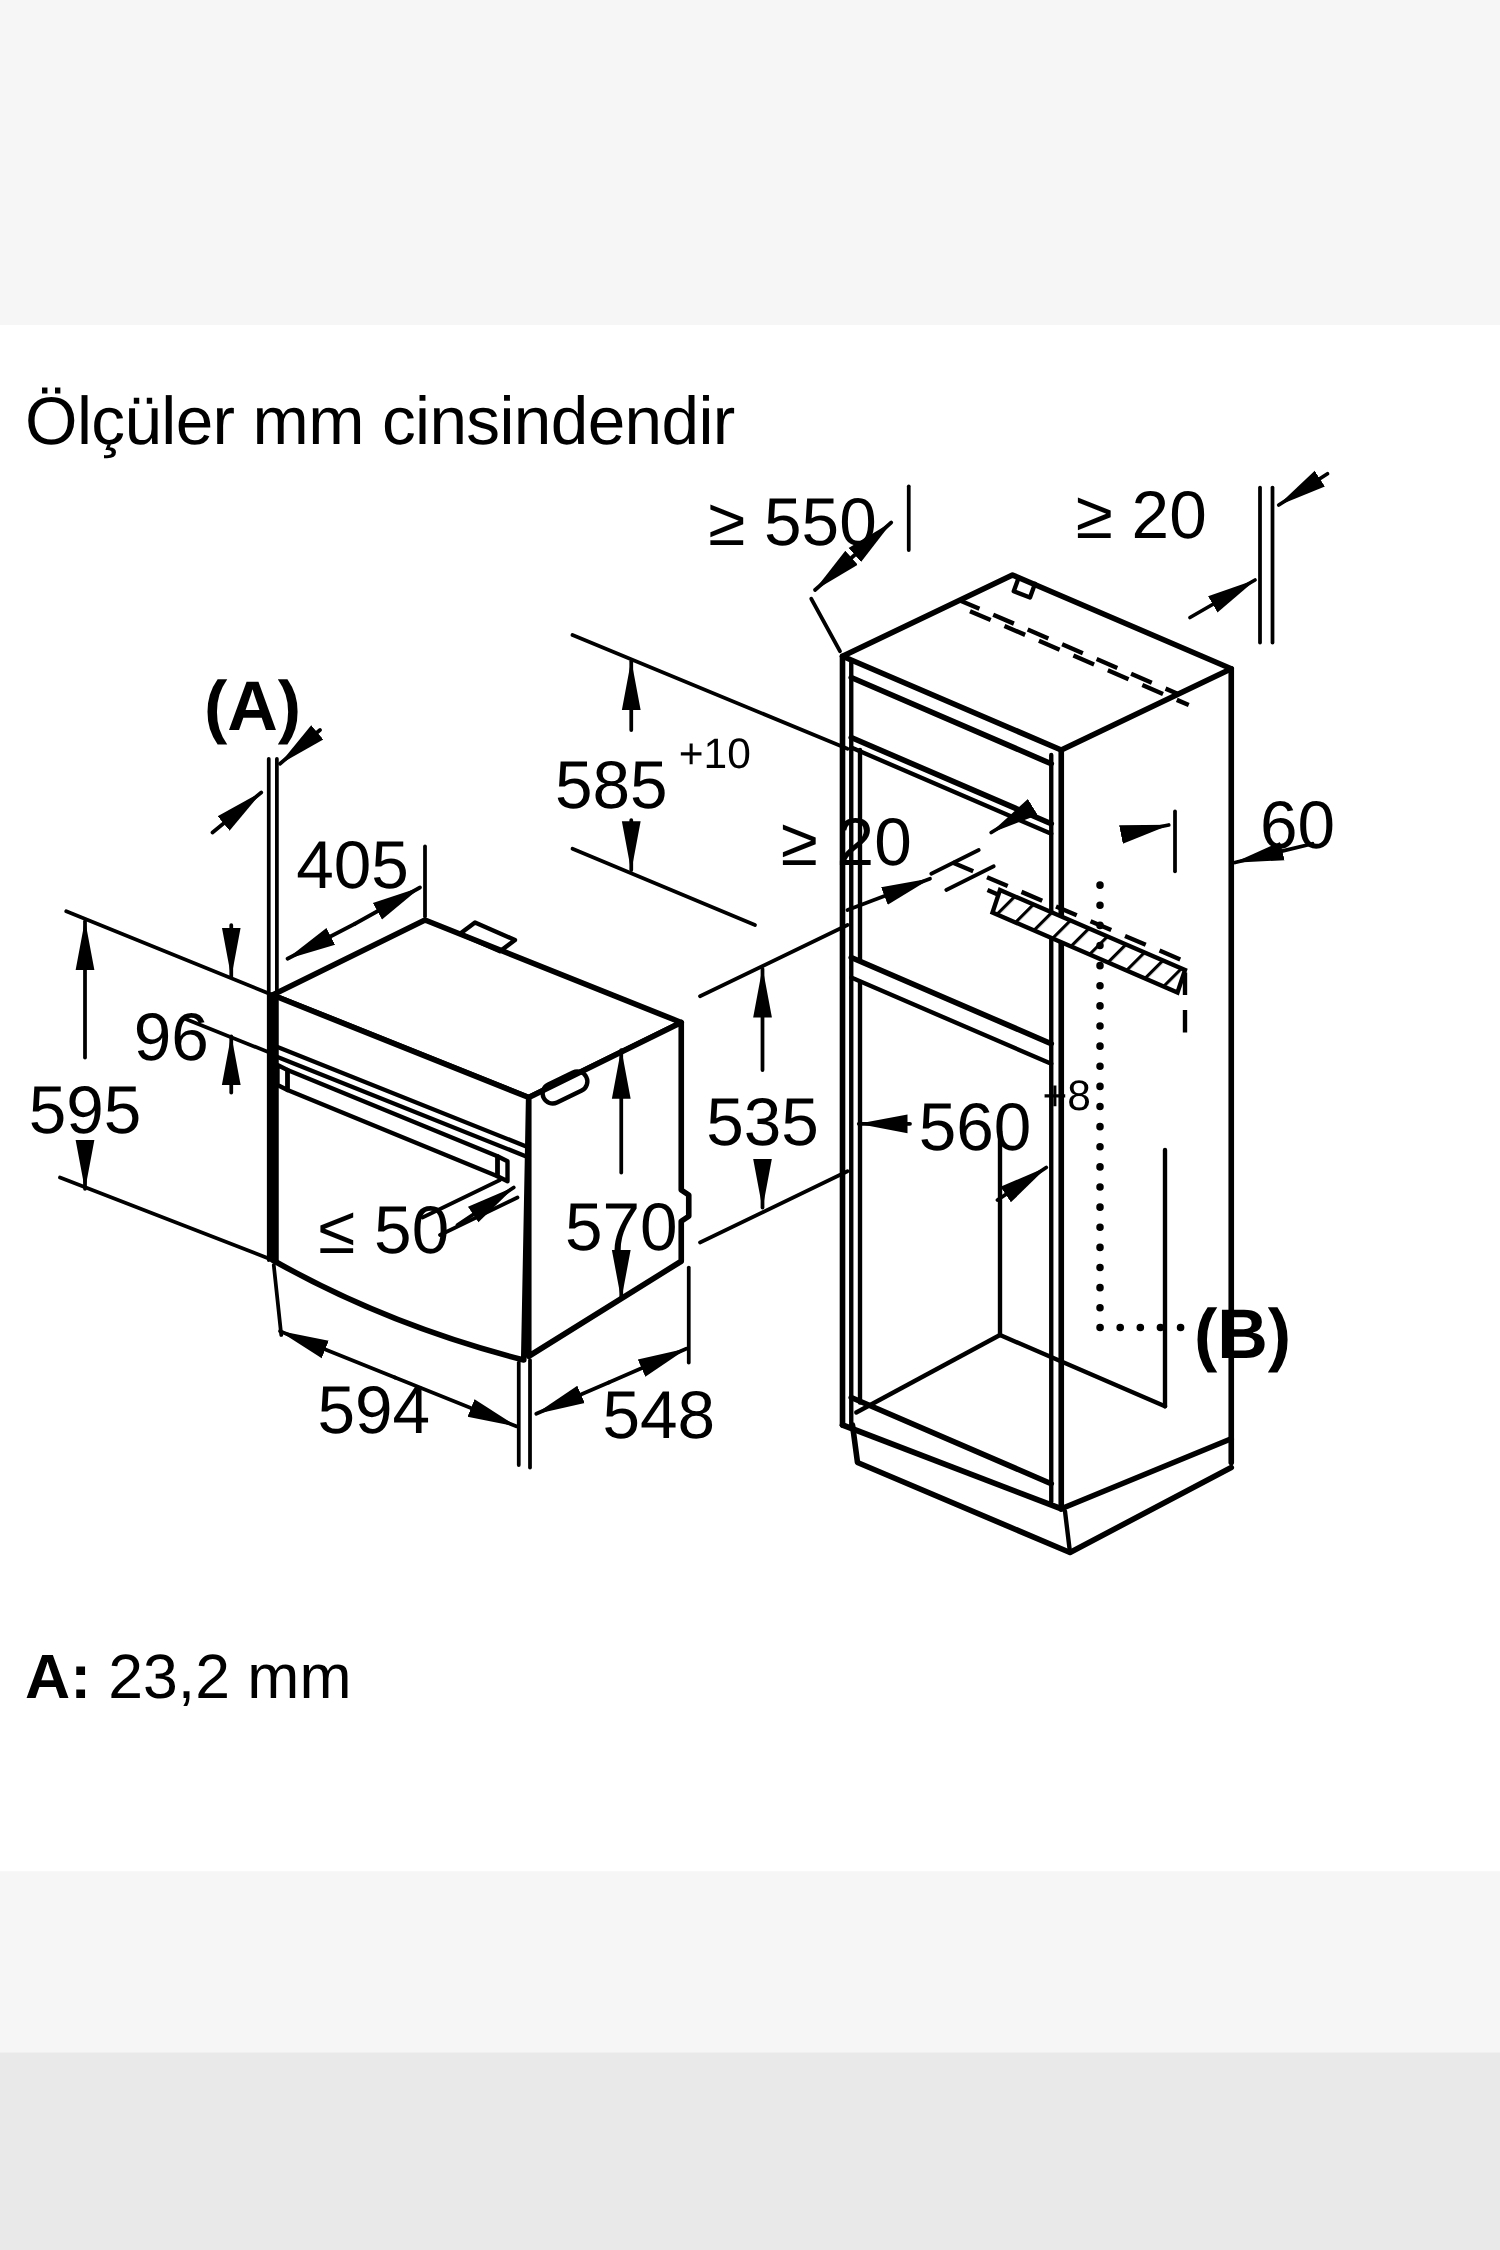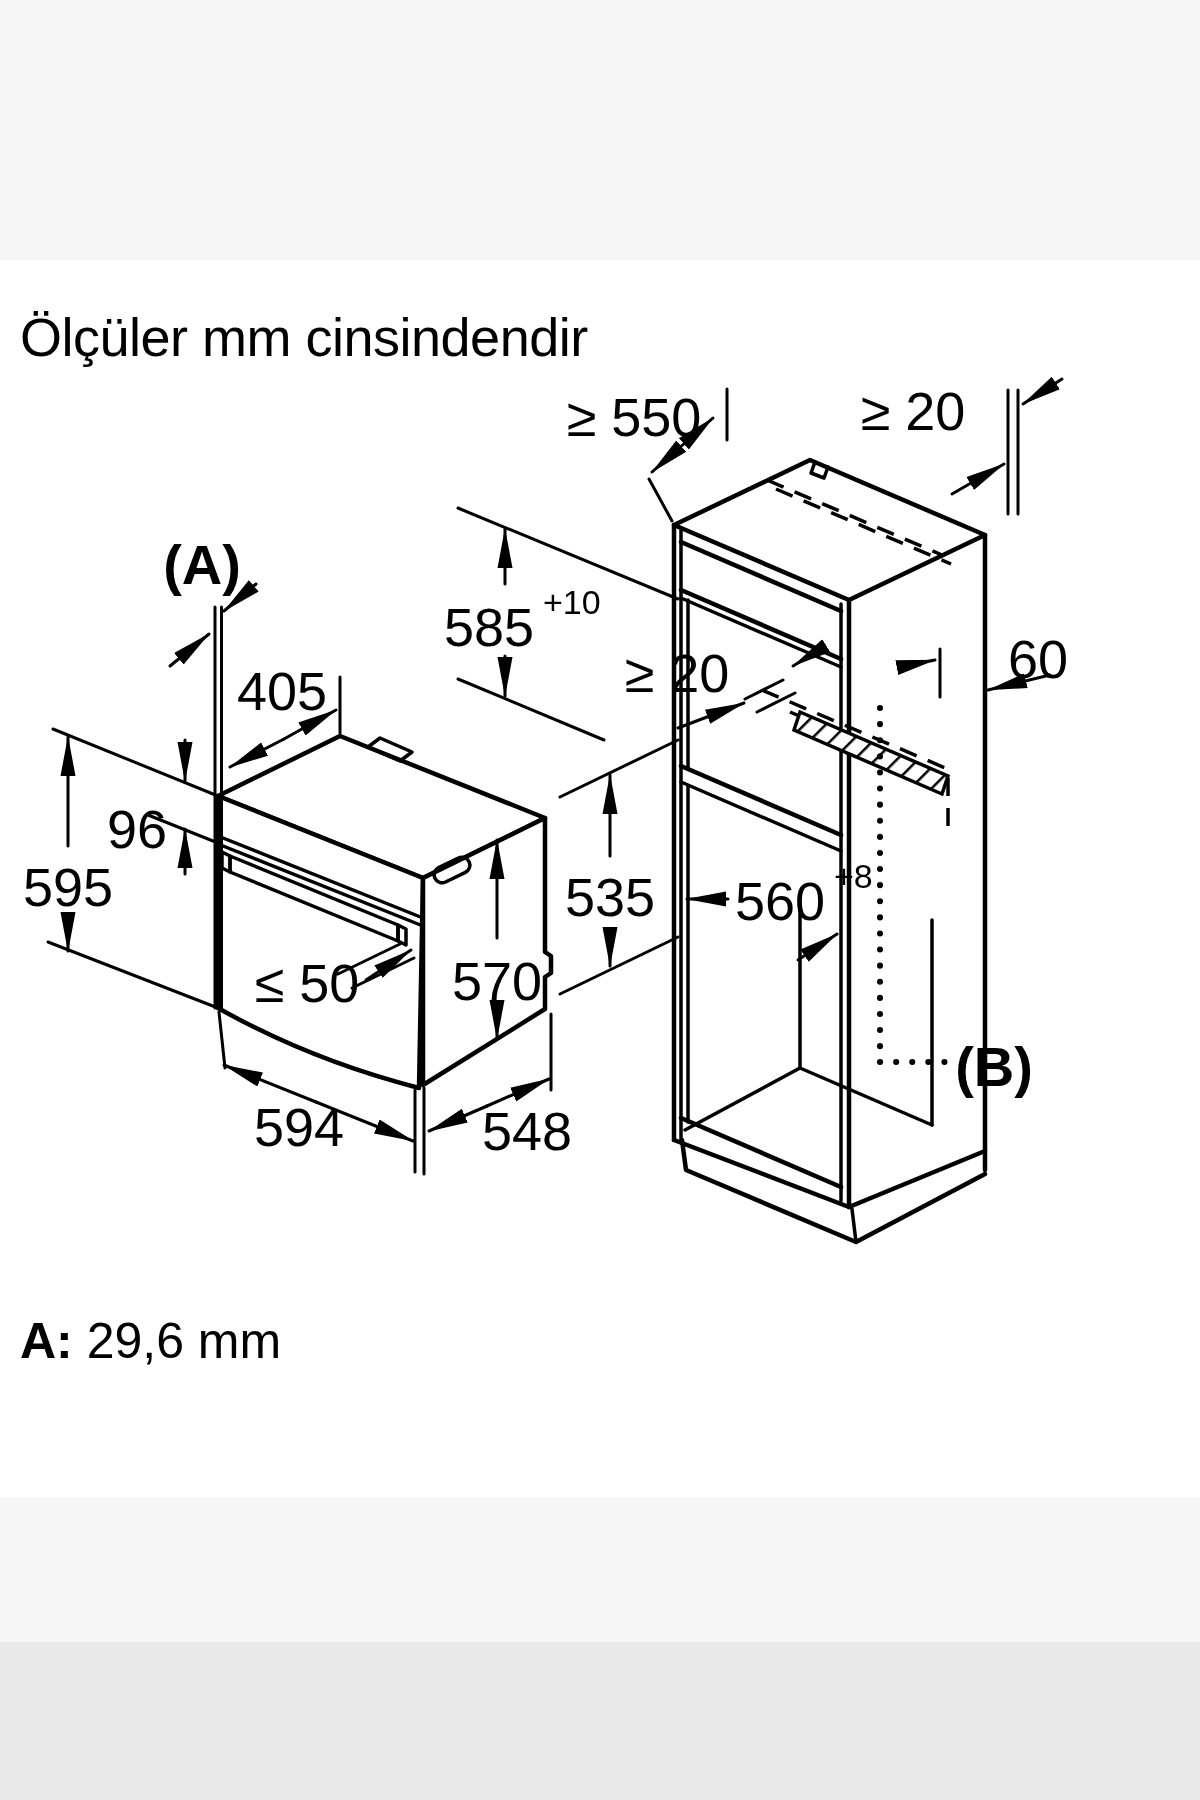--- a/index.html
+++ b/index.html
@@ -27,21 +27,21 @@
 </style>
 </head>
 <body>
 
 <div id="canvas">
   <div class="band" id="band-top"></div>
   <div class="band" id="band-bottom"></div>
 
   <div id="page-title">Ölçüler mm cinsindendir</div>
 
-  <div class="note" id="note-a"><b>A:</b><span> 29,6 mm</span></div>
+  <div class="note" id="note-a"><b>A:</b><span> 23,2 mm</span></div>
 
   <svg width="1200" height="1800" viewBox="0 0 1200 1800">
     <defs>
       <marker id="ah" markerUnits="userSpaceOnUse" markerWidth="40" markerHeight="20" refX="39" refY="10" orient="auto">
         <path d="M0,2.5 L40,10 L0,17.5 Z" fill="#000"></path>
       </marker>
       <pattern id="hatch" width="15" height="15" patternUnits="userSpaceOnUse" patternTransform="rotate(45)">
         <rect width="15" height="15" fill="#fff"></rect>
         <line x1="0" y1="0" x2="0" y2="15" stroke="#000" stroke-width="5"></line>
       </pattern>

